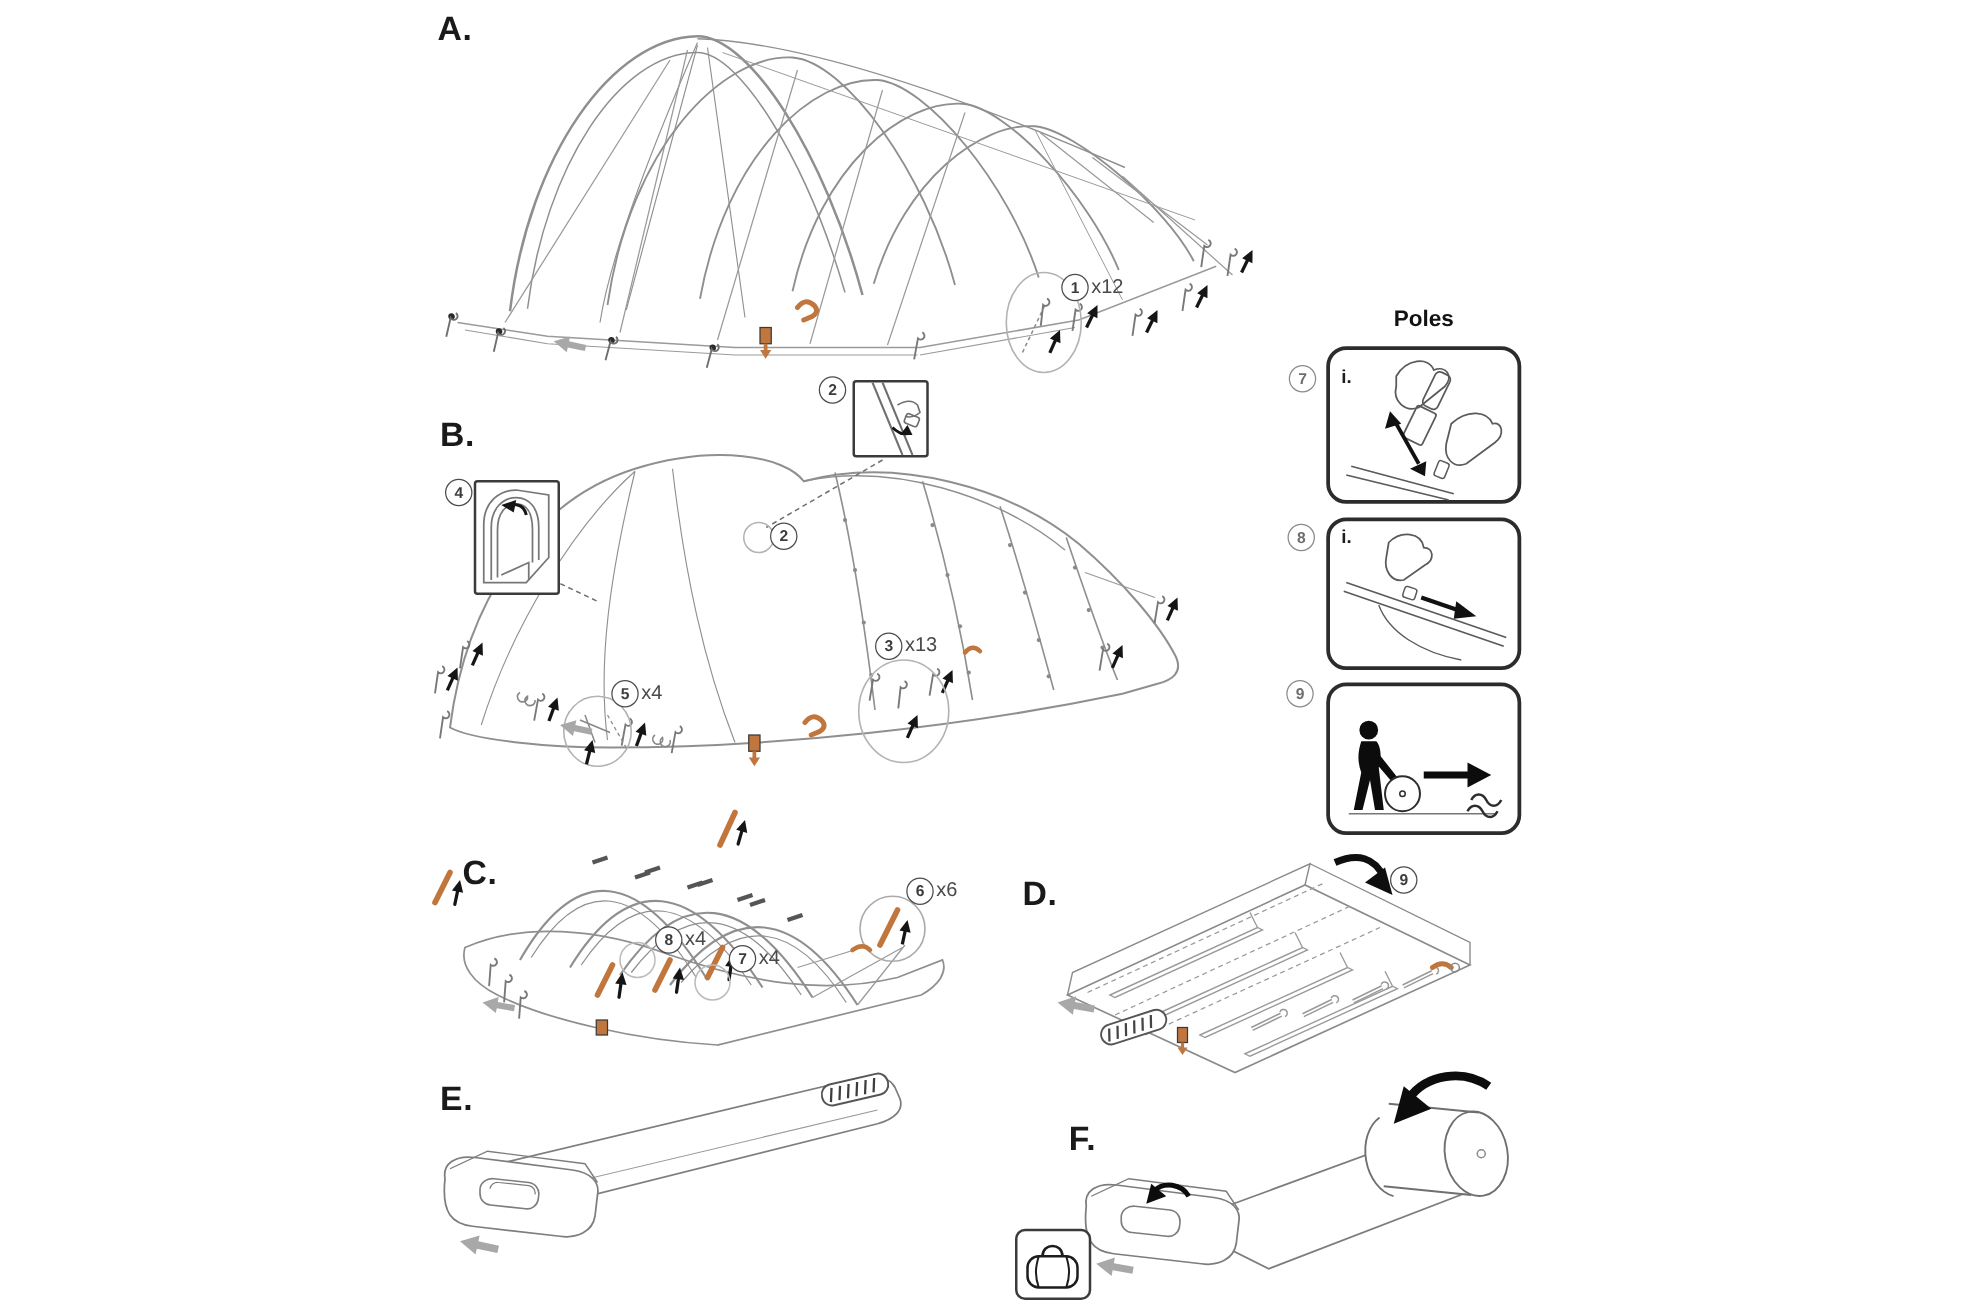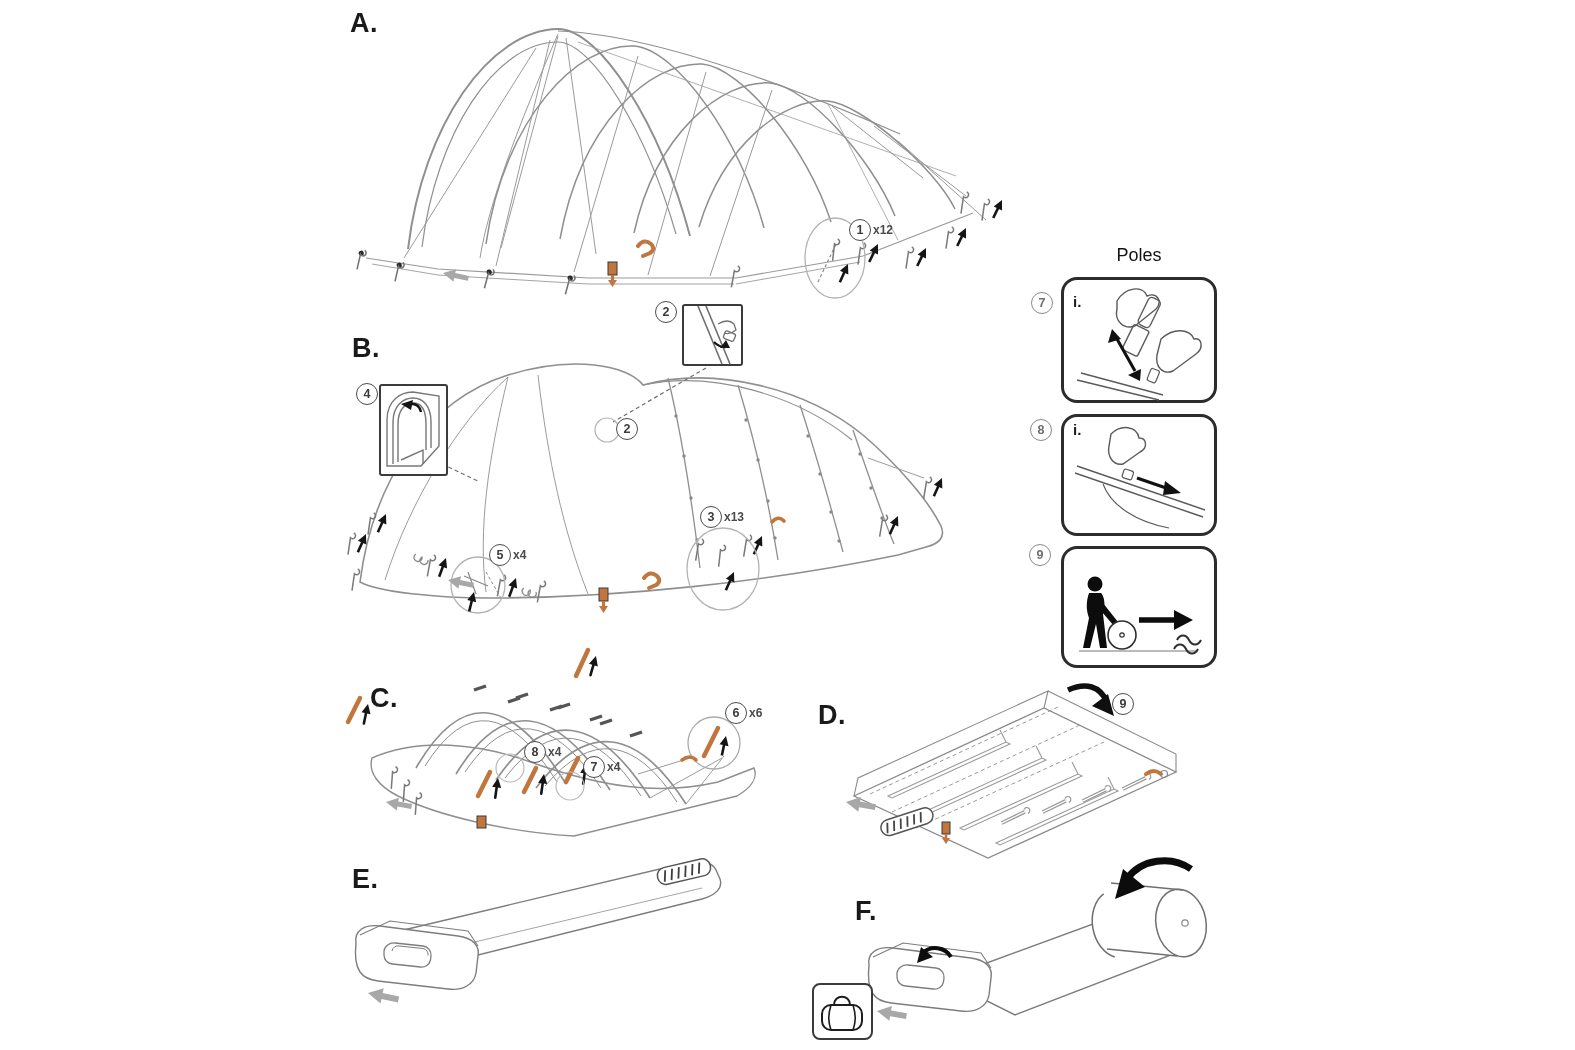--- a/index.html
+++ b/index.html
@@ -4,27 +4,27 @@
 <style>
   html,body{margin:0;padding:0;background:#ffffff;}
   .canvas{position:relative;width:1575px;height:1050px;background:#ffffff;
           font-family:"Liberation Sans",sans-serif;overflow:hidden;}
   .canvas svg{position:absolute;overflow:visible;}
   .step-label{position:absolute;font-size:27px;font-weight:700;color:#1a1a1a;letter-spacing:.5px;}
   .chip{position:absolute;display:flex;align-items:center;gap:2px;}
   .cnum{box-sizing:border-box;width:22px;height:22px;border:1.7px solid #4c4c4c;border-radius:50%;
         background:#fff;display:flex;align-items:center;justify-content:center;
         font-size:12.5px;font-weight:700;color:#3c3c3c;}
-  .qty{font-size:12px;font-weight:700;color:#4a4a4a;}
+  .qty{font-size:16px;font-weight:400;color:#4a4a4a;}
   .chip.light .cnum{border-color:#8a8a8a;color:#6e6e6e;}
   .panel{position:absolute;box-sizing:border-box;border:3px solid #2c2c2c;border-radius:16px;background:#fff;}
   .dbox{position:absolute;box-sizing:border-box;border:2.2px solid #3b3b3b;border-radius:3px;background:#fff;}
   .sub-i{position:absolute;font-size:15px;font-weight:700;color:#1d1d1d;}
   .poles-title{position:absolute;left:1061px;top:245px;width:156px;text-align:center;
-               font-size:18px;font-weight:400;color:#121212;}
+               font-size:18px;font-weight:700;color:#121212;}
 </style>
 </head>
 <body>
 
 <div class="canvas">
 
   <svg style="left:338px;top:6px" width="695" height="295" viewBox="0 0 695 295">
     <defs>
       <g id="arw">
           <line x1="0" y1="20" x2="0" y2="8" stroke="#151515" stroke-width="2.6"></line>

